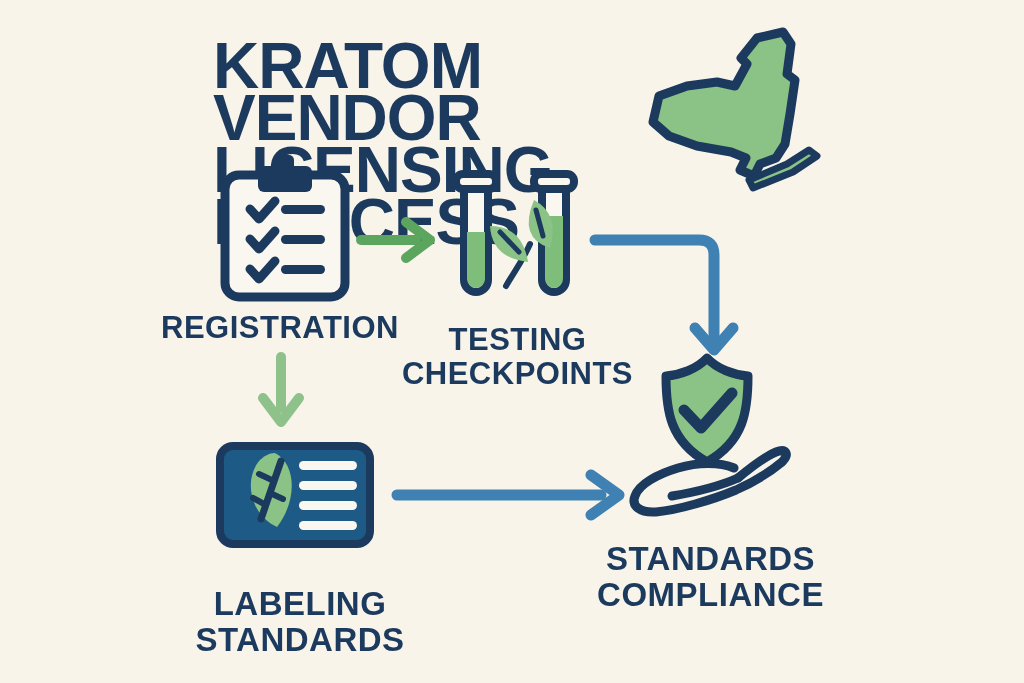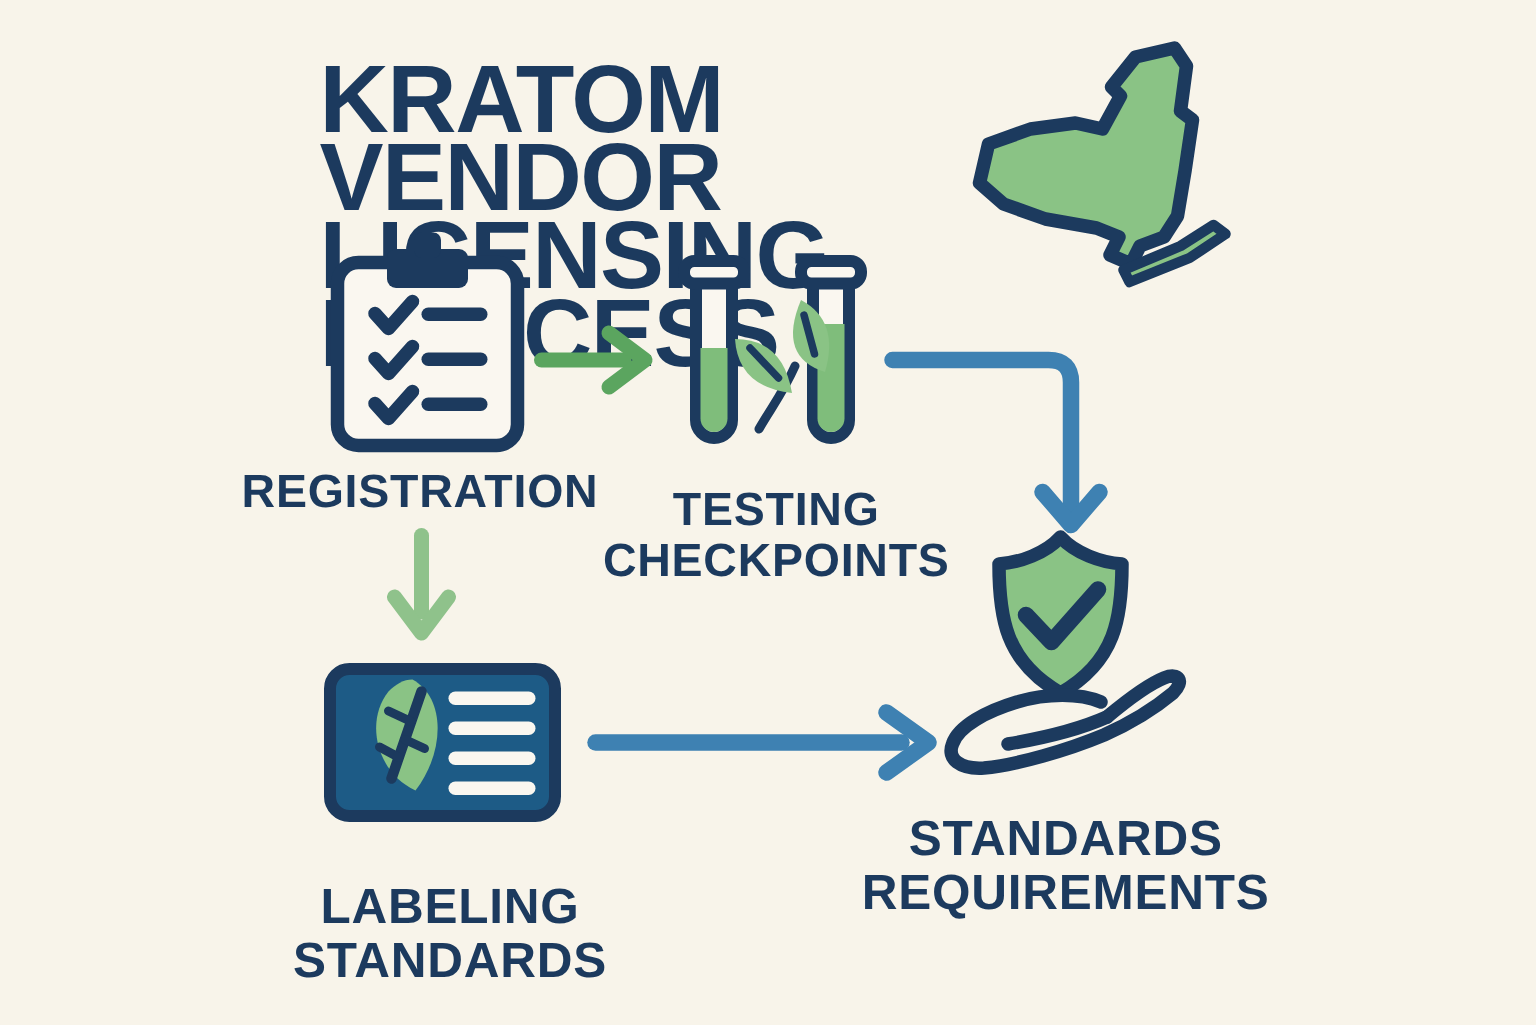--- a/index.html
+++ b/index.html
@@ -124,16 +124,16 @@
     <path class="arrow-blue" stroke-width="11" d="M200 9 L228 29 L200 49"></path>
   </svg>
 
   <div class="abs node-label big" style="left:175px;top:561px;width:250px;margin-top:25px;">
     <div>LABELING</div>
     <div>STANDARDS</div>
   </div>
 
   <div class="abs node-label big" style="left:558px;top:541px;width:305px;">
     <div>STANDARDS</div>
-    <div>REQUIREMENTS</div>
+    <div>COMPLIANCE</div>
   </div>
 
 </div>
 
 </body></html>

